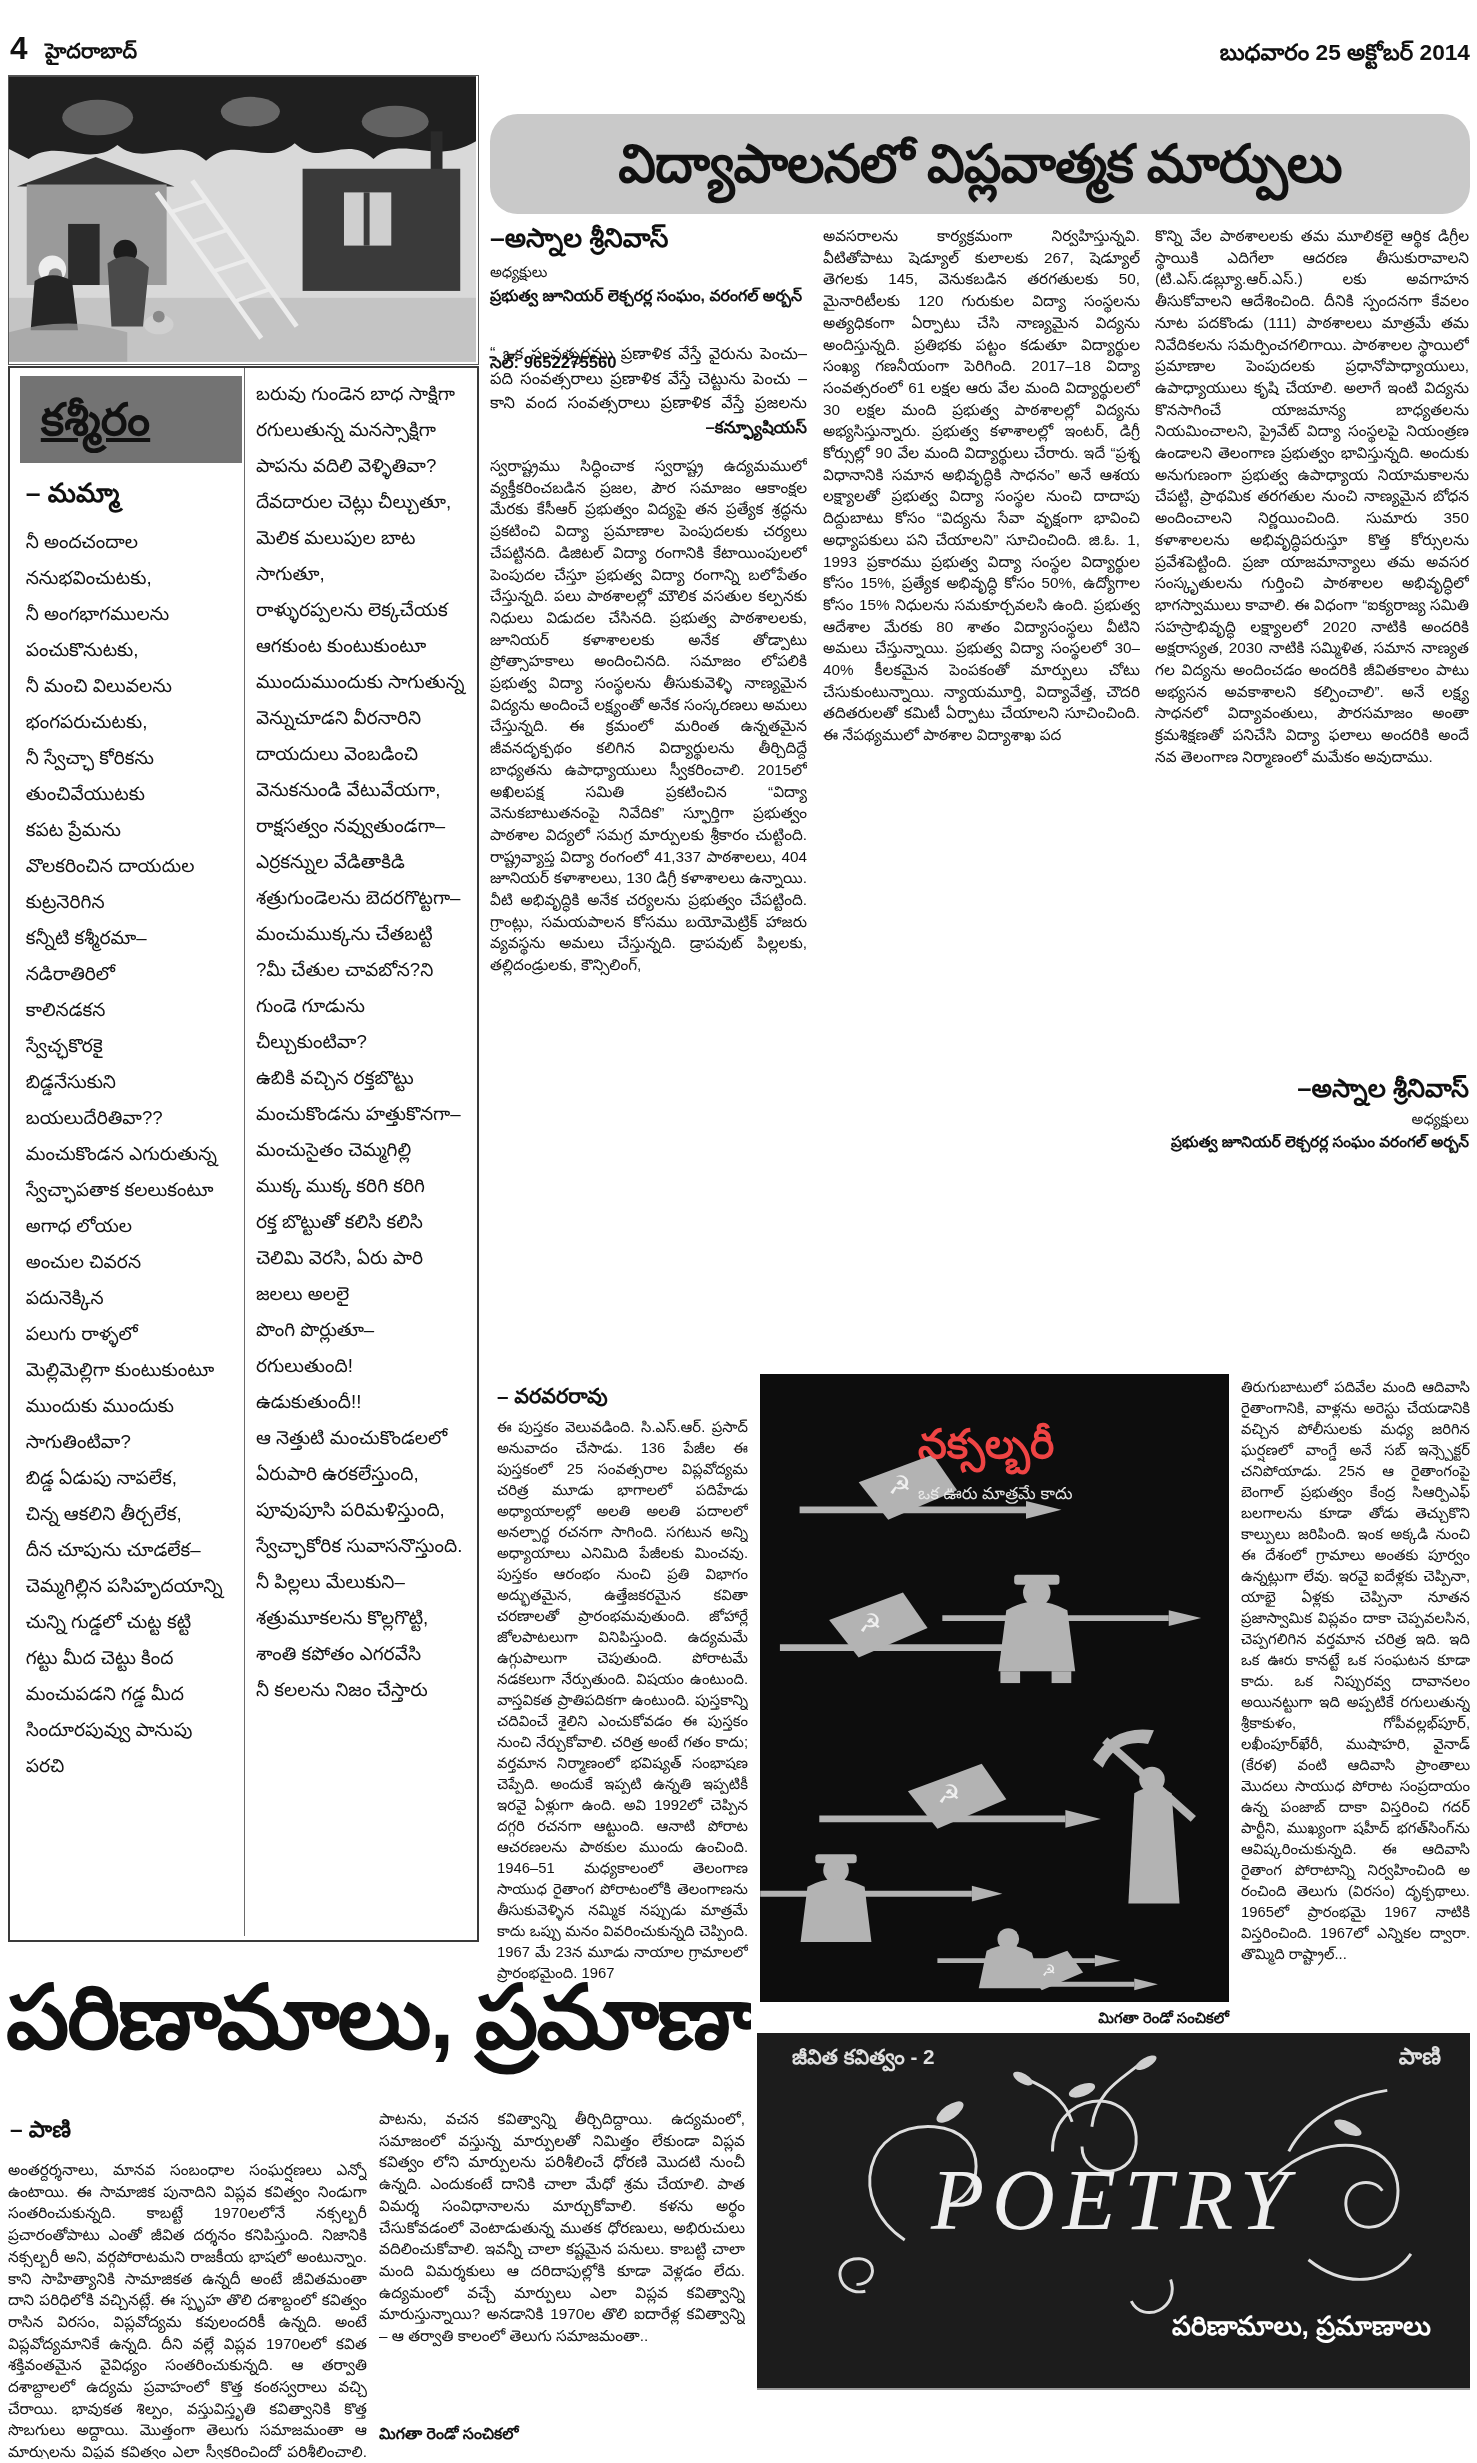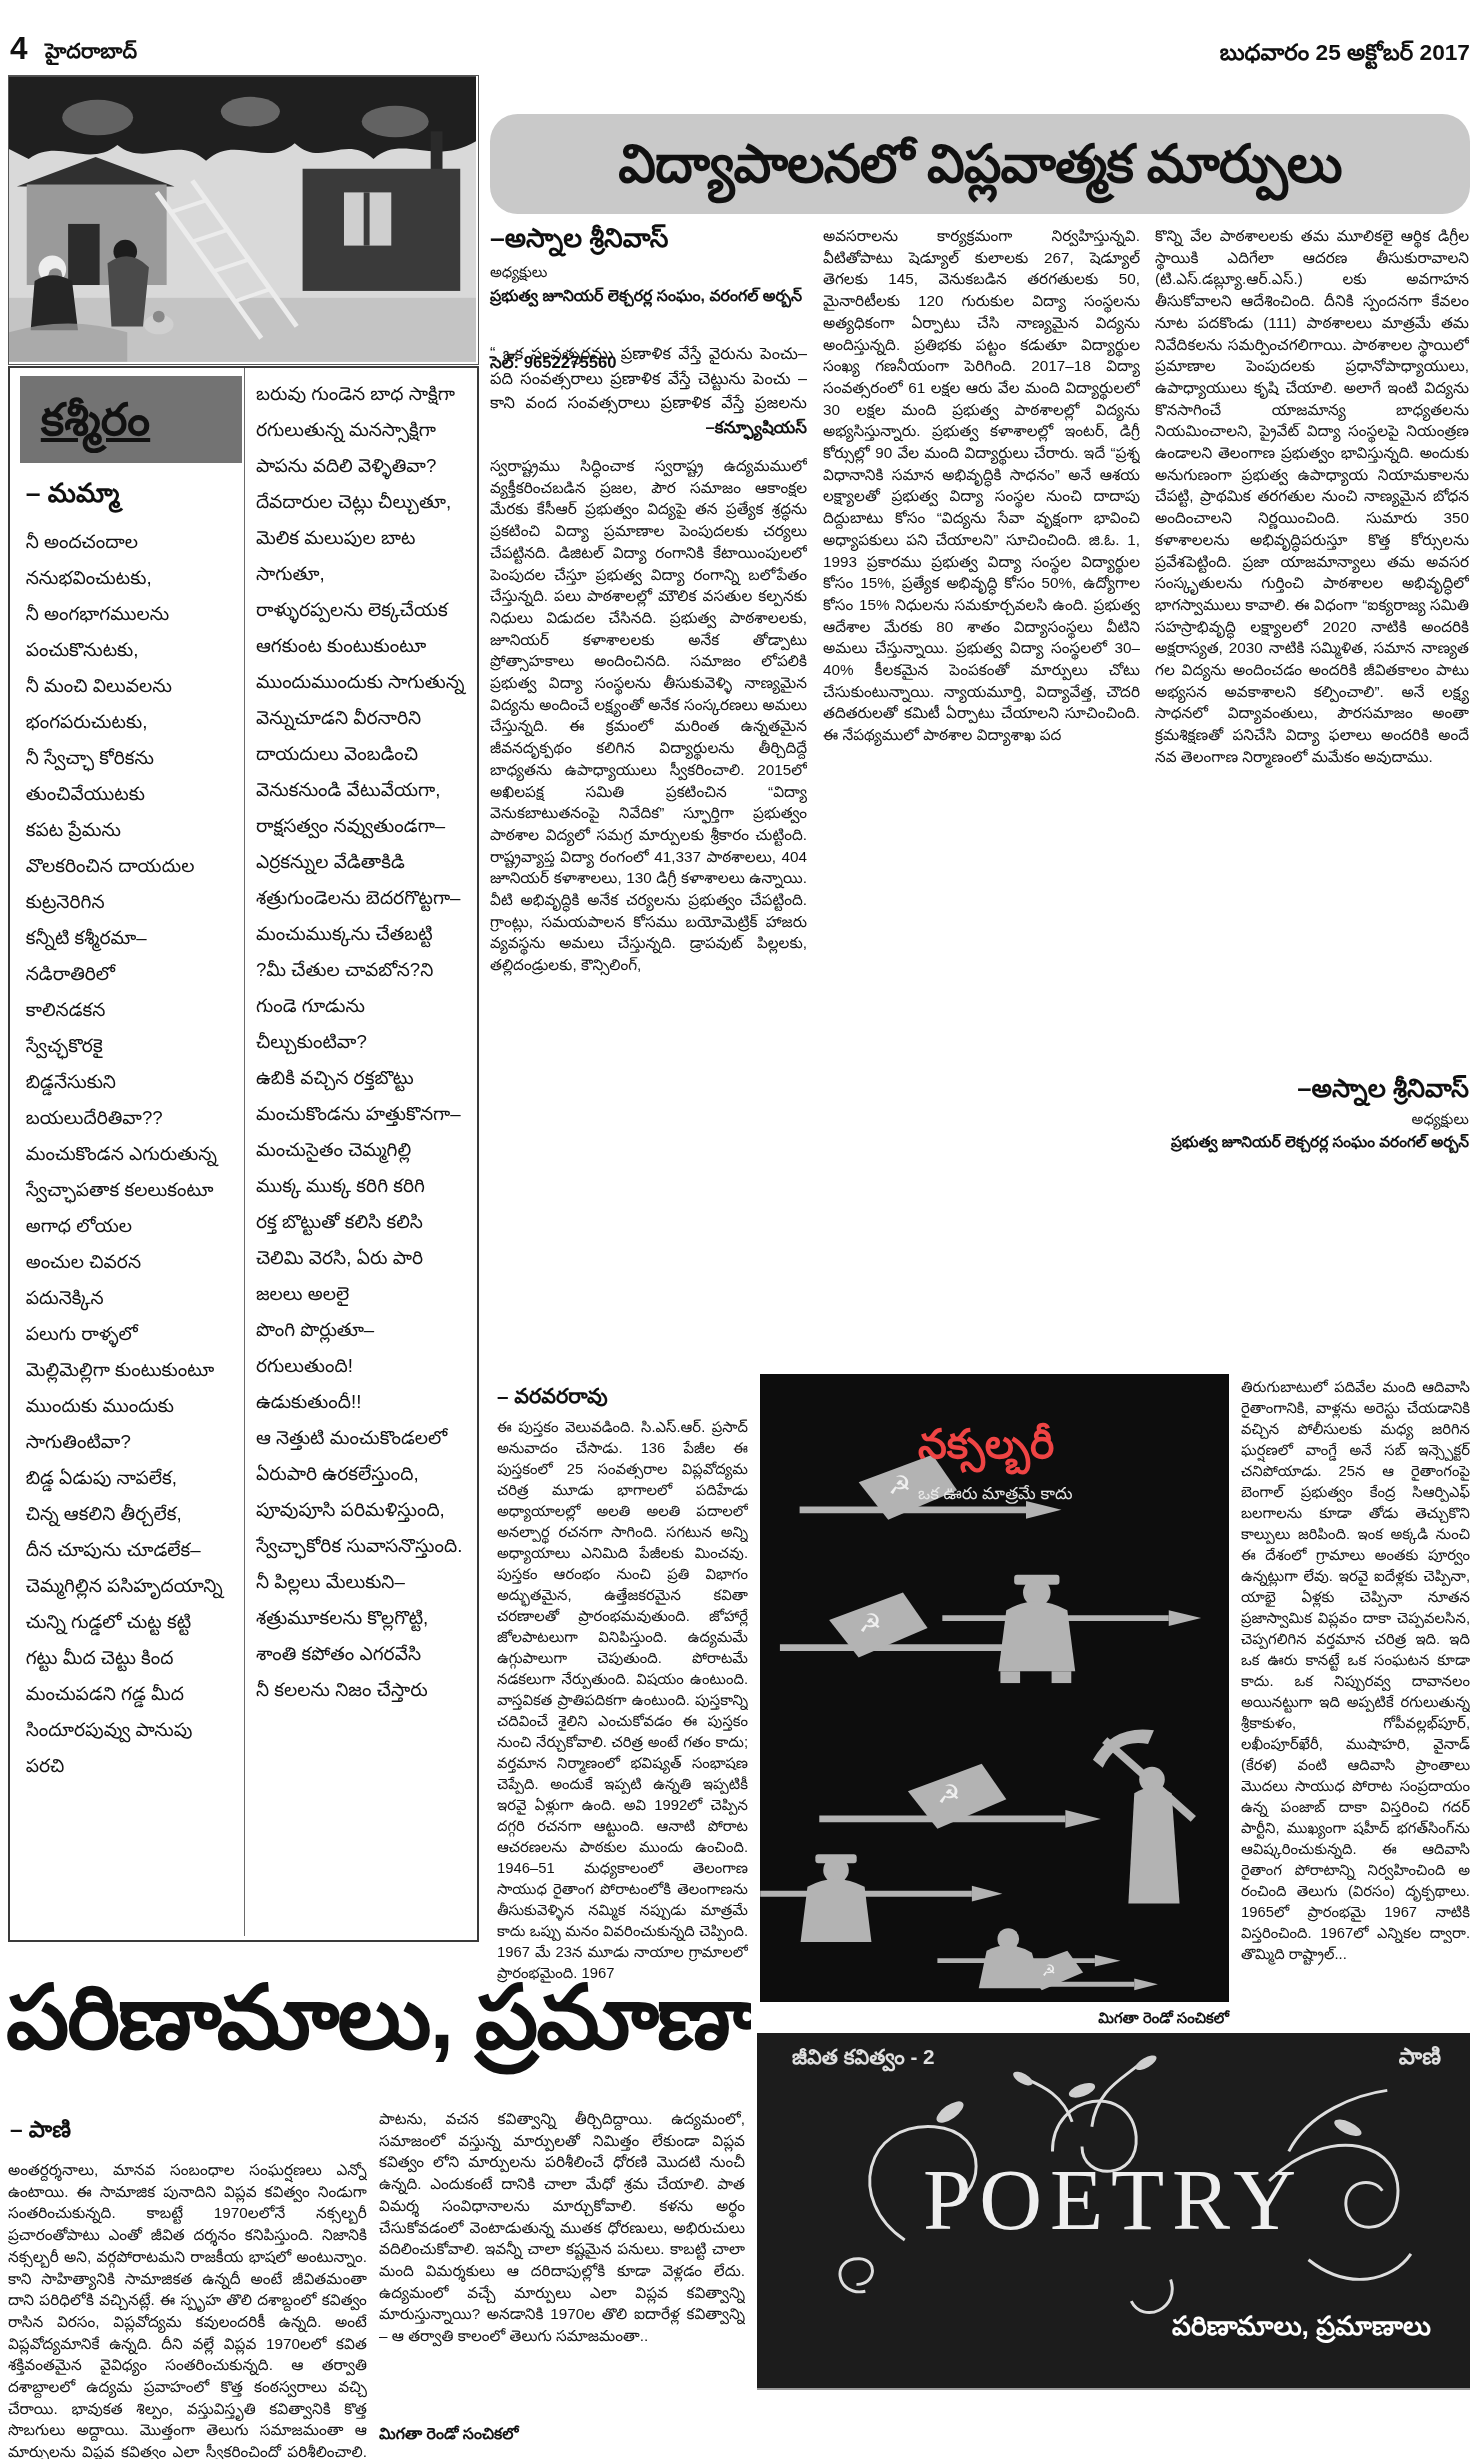--- a/index.html
+++ b/index.html
@@ -41,31 +41,31 @@
   .cover-subtitle{font-size:16.7px;color:#e8e8e8;}
   .cont-note{font-size:14.8px;font-weight:bold;text-align:right;}
   
   .bottom-headline{font-size:89px;font-weight:bold;letter-spacing:-2px;white-space:nowrap;overflow:hidden;}
   .p-byline{font-size:22.7px;font-weight:bold;}
   .note-bold{font-size:15.8px;font-weight:bold;}
   
   .banner{background:#1c1c1c;border-bottom:2px solid #9a9a9a;overflow:hidden;}
   .banner-series{font-size:20.7px;font-weight:bold;color:#e0e0e0;}
   .banner-author{font-size:22.7px;font-weight:bold;color:#e0e0e0;text-align:right;}
-  .banner-word{font-family:"Liberation Serif",serif;font-size:87px;letter-spacing:7.9px;color:#efefef;text-align:center;}
+  .banner-word{font-family:"Liberation Serif",serif;font-size:87px;letter-spacing:7.9px;color:#efefef;text-align:center;font-style:italic;}
   .banner-caption{font-size:26.6px;font-weight:bold;color:#ffffff;text-align:right;}
 </style>
 </head>
 <body>
 
 <div class="page">
 
   <div class="abs pgnum" style="left:9.9px;top:29.6px;">4</div>
   <div class="abs pgcity" style="left:45px;top:39px;">హైదరాబాద్</div>
-  <div class="abs pgdate" style="left:1084px;top:39px;width:386px;">బుధవారం 25 అక్టోబర్ 2017</div>
+  <div class="abs pgdate" style="left:1084px;top:39px;width:386px;">బుధవారం 25 అక్టోబర్ 2014</div>
 
   <div class="abs" style="left:7.9px;top:75px;width:469px;height:288px;border:1px solid #555;">
     <svg width="467" height="286" viewBox="0 0 474 290">
       <rect x="0" y="0" width="474" height="290" fill="#d9d9d9"></rect>
       <rect x="0" y="225" width="474" height="65" fill="#c4c4c4"></rect>
       <path d="M0 0 H474 V66 C430 92 400 58 370 84 C340 58 318 94 290 68 C260 94 230 58 200 86 C170 58 140 94 110 70 C80 94 50 62 20 84 L0 74 Z" fill="#1f1f1f"></path>
       <ellipse cx="90" cy="42" rx="36" ry="18" fill="#6e6e6e" opacity="0.85"></ellipse>
       <ellipse cx="245" cy="36" rx="30" ry="15" fill="#7a7a7a" opacity="0.8"></ellipse>
       <ellipse cx="392" cy="46" rx="34" ry="16" fill="#6e6e6e" opacity="0.85"></ellipse>
       <rect x="428" y="56" width="12" height="70" fill="#2a2a2a"></rect>

